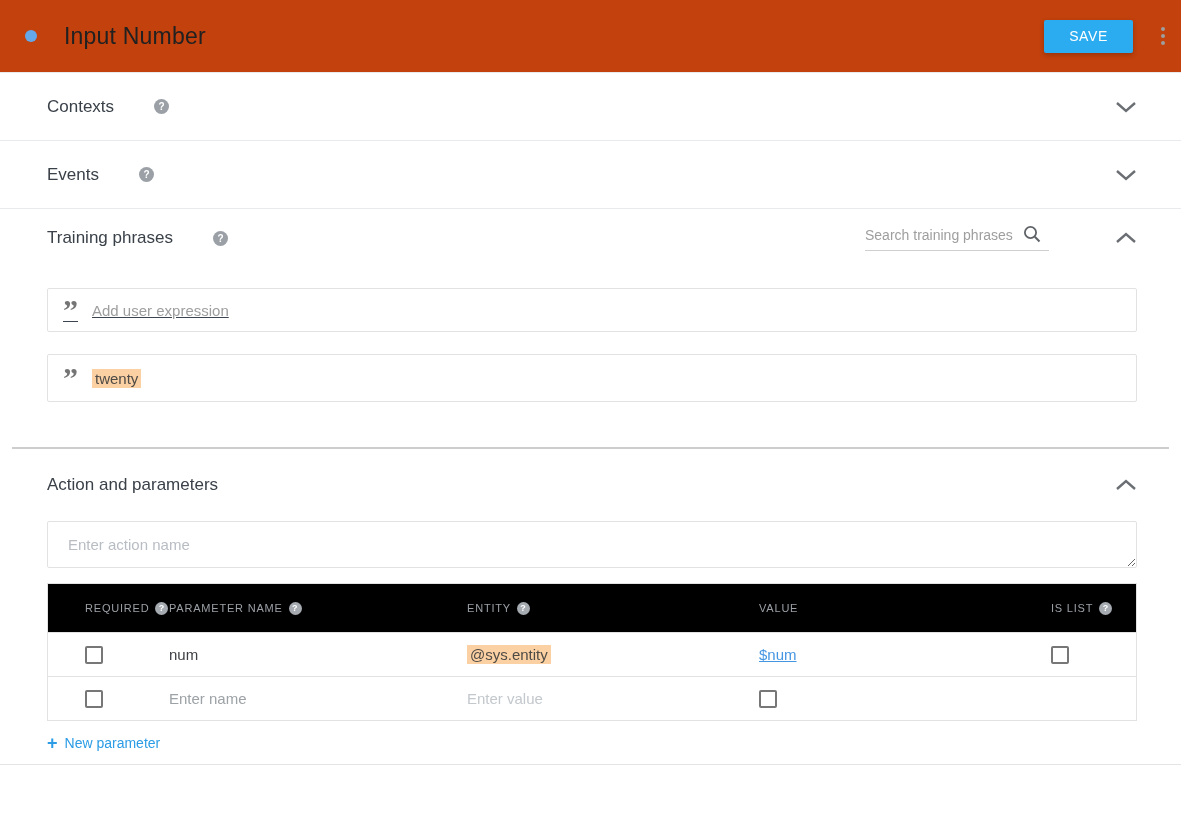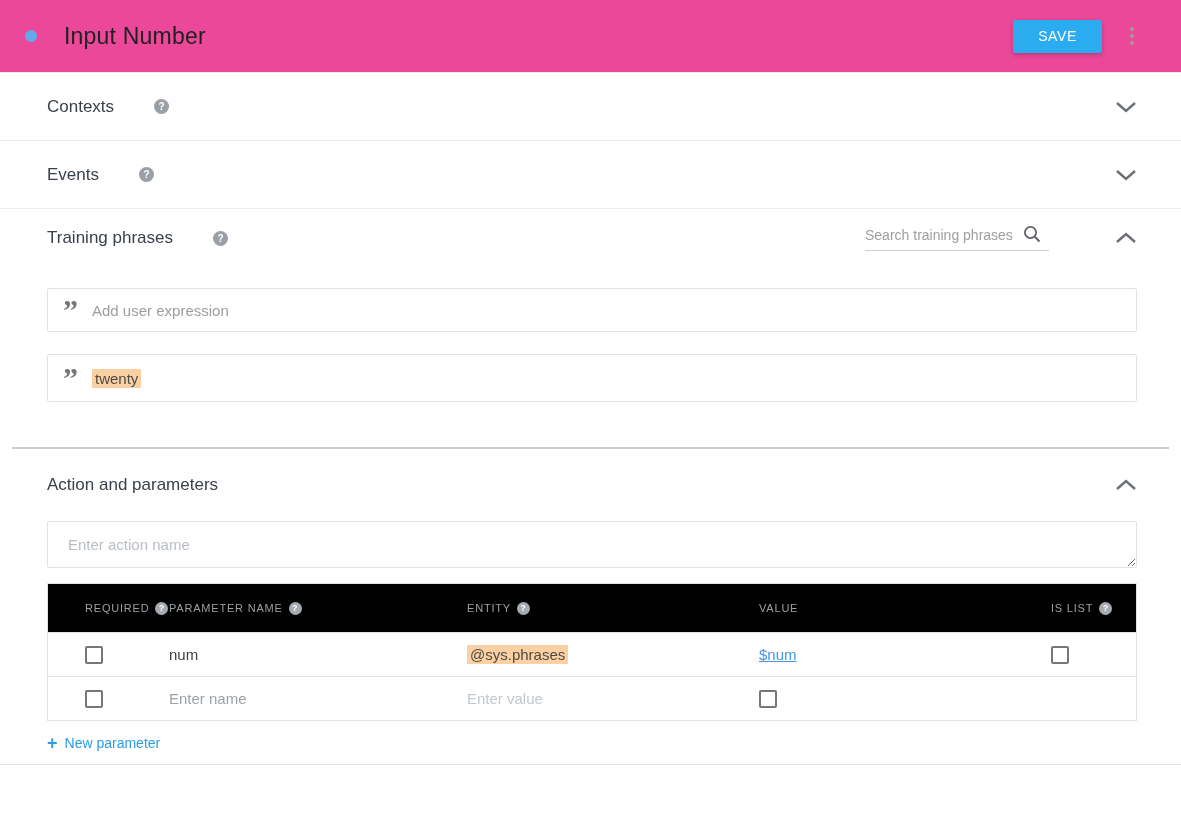--- a/index.html
+++ b/index.html
@@ -6,21 +6,21 @@
   html,body { background:#fff; }
   body {
     width:1181px; height:813px;
     font-family:"Liberation Sans", sans-serif;
     color:#3c4450; overflow:hidden;
   }
 
   
   .app-header {
     height:73px; display:flex; align-items:center;
-    padding:0 34px 0 20px; border-bottom:1px solid #e8eaed; background:#ec4899;justify-content:center;
+    padding:0 3px 0 20px; border-bottom:1px solid #e8eaed; background:#c2410c;justify-content:center;
   }
   .intent-dot { width:12px; height:12px; border-radius:50%; background:#64a8ea; margin-left:5px; }
   .app-title { font-size:23px; color:#212121; margin-left:27px; flex:1; letter-spacing:.2px; }
   .save-btn {
     background:#2cacf0; color:#fff; border:none; border-radius:2px;
     width:89px; height:33px; font-size:14px; letter-spacing:.6px;
     font-family:inherit; box-shadow:0 2px 5px rgba(0,0,0,.22); cursor:pointer; margin-right:23px;
   }
   .kebab { display:flex; flex-direction:column; gap:3px; padding:6px 5px; cursor:pointer; margin-right:8px; }
   .kebab i { width:4px; height:4px; border-radius:50%; background:#9e9e9e; }
@@ -57,21 +57,21 @@
   .mag line { stroke:#5f6368; stroke-width:2; }
 
   .quote { display:inline-block; width:22px; flex:none; position:relative; top:4px; }
   .quote::before {
     content:"\201D"; font-family:"Liberation Serif", serif; font-weight:bold;
     font-size:30px; line-height:10px; color:#757575;
   }
 
   .add-box {
     margin:21px 44px 0 47px; height:44px; border:1px solid #e2e2e2; border-radius:2px;
-    display:flex; align-items:center; padding-left:15px;
+    display:flex; align-items:center; padding-left:15px;text-decoration:underline;
   }
   .add-box input { border:none; outline:none; flex:1; font-size:15px; font-family:inherit; color:#424242; margin-left:7px; }
   .add-box input::placeholder { color:#9e9e9e; }
 
   .phrase-box { margin:22px 44px 0 47px; border:1px solid #e2e2e2; border-radius:2px; }
   .phrase-row { height:46px; display:flex; align-items:center; padding-left:15px; cursor:text; }
   .phrase-row + .phrase-row { border-top:1px solid #e2e2e2; }
   .hl { background:#fbd1a4; color:#4e4a45; font-size:15px; padding:1px 3px; margin-left:7px; }
 
   .big-divider { margin:45px 12px 0 12px; border-top:2px solid #cdcdcd; }
@@ -225,21 +225,21 @@
   </div>
 
   <div class="tgrid trow">
     <div class="cell first">
         <span class="checkbox"></span>
       </div>
     <div class="cell">
         <span>num</span>
       </div>
     <div class="cell">
-        <span class="entity-hl">@sys.phrases</span>
+        <span class="entity-hl">@sys.entity</span>
       </div>
     <div class="cell">
         <span class="value-ref">$num</span>
       </div>
     <div class="cell">
         <span class="checkbox"></span>
       </div>
   </div>
 
   <div class="tgrid trow">

